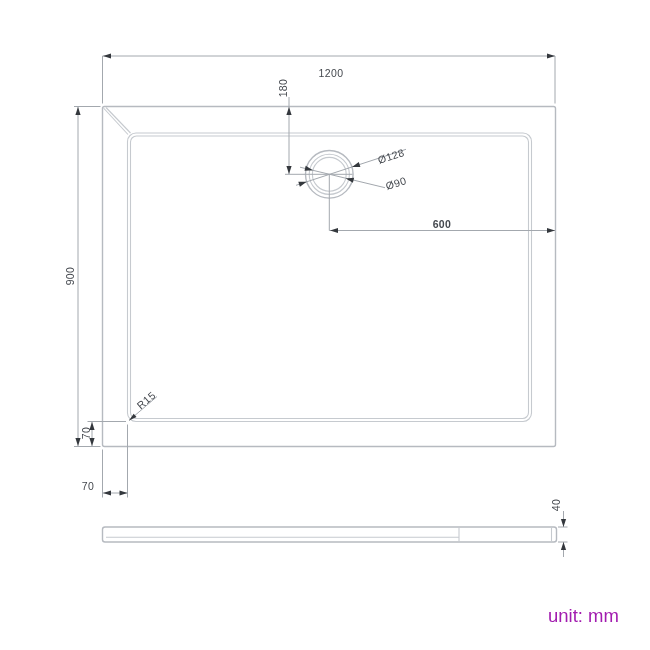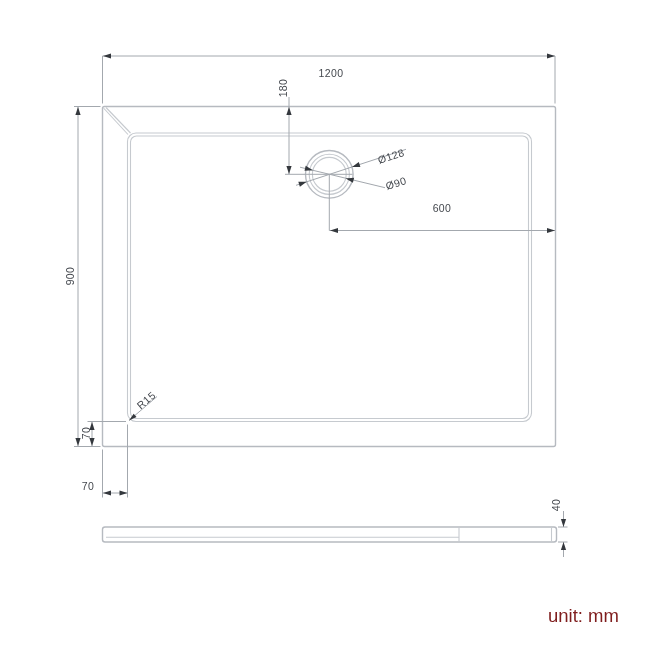--- a/index.html
+++ b/index.html
@@ -24,21 +24,21 @@
     transform:translate(-50%,-50%);
   }
   .rot90{transform:translate(-50%,-50%) rotate(-90deg);}
   .rot18{transform:translate(-50%,-50%) rotate(-18deg);}
   .rot17{transform:translate(-50%,-50%) rotate(-17deg);}
   .rot40{transform:translate(-50%,-50%) rotate(-40deg);}
   .unit-label{
     position:absolute;
     left:548px;top:605px;
     font-size:18.5px;
-    color:#7f1d1d;
+    color:#a21caf;
     white-space:nowrap;
   }
 </style>
 </head>
 <body>
 
 <div id="canvas">
 
   <svg id="linework" width="650" height="650" viewBox="0 0 650 650">
 
@@ -122,21 +122,21 @@
   <div class="dim-label" style="left:331px;top:53px;margin-top:20px;">1200</div>
 
   <div class="dim-label rot90" style="left:70px;top:276px;">900</div>
 
   <div class="dim-label rot90" style="left:283px;top:88px;">180</div>
 
   <div class="dim-label rot18" style="left:391px;top:156px;">Ø128</div>
 
   <div class="dim-label rot17" style="left:396px;top:183px;">Ø90</div>
 
-  <div class="dim-label" style="left:442px;top:208px;">600</div>
+  <div class="dim-label" style="left:442px;top:224px;font-weight:bold;">600</div>
 
   <div class="dim-label rot90" style="left:86px;top:433px;">70</div>
 
   <div class="dim-label" style="left:88px;top:486px;">70</div>
 
   <div class="dim-label rot40" style="left:146px;top:400px;">R15</div>
 
   <div class="dim-label rot90" style="left:556px;top:505px;">40</div>
 
   <div class="unit-label">unit: mm</div>

